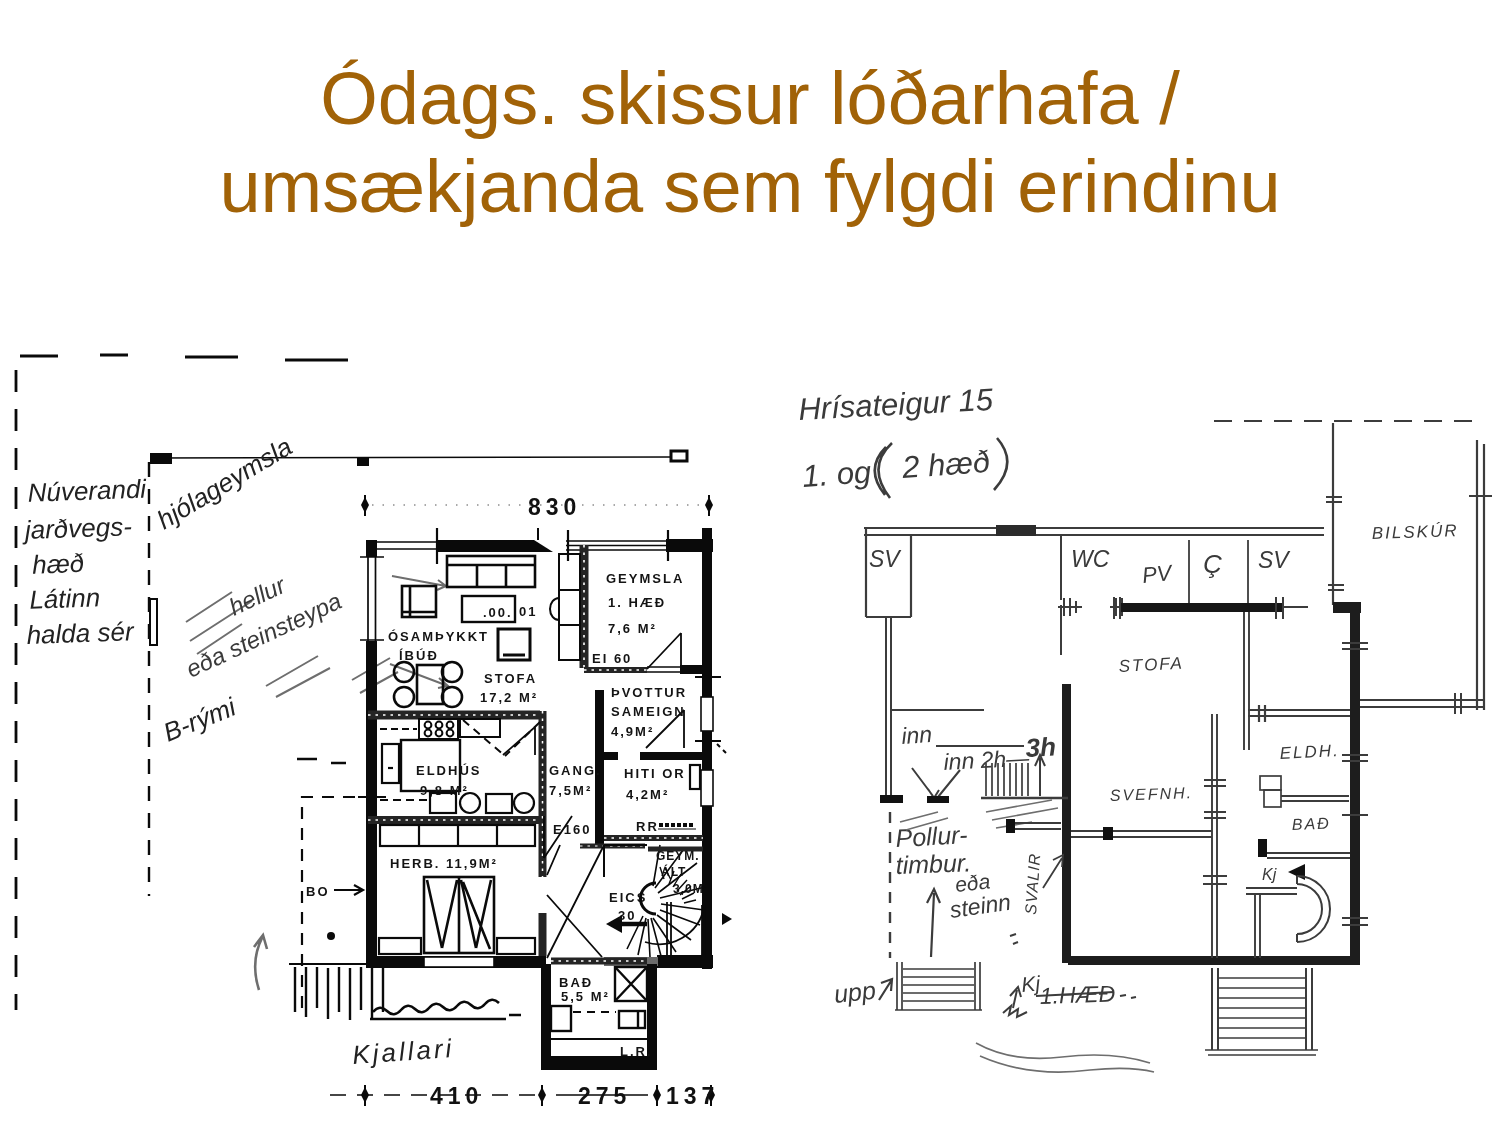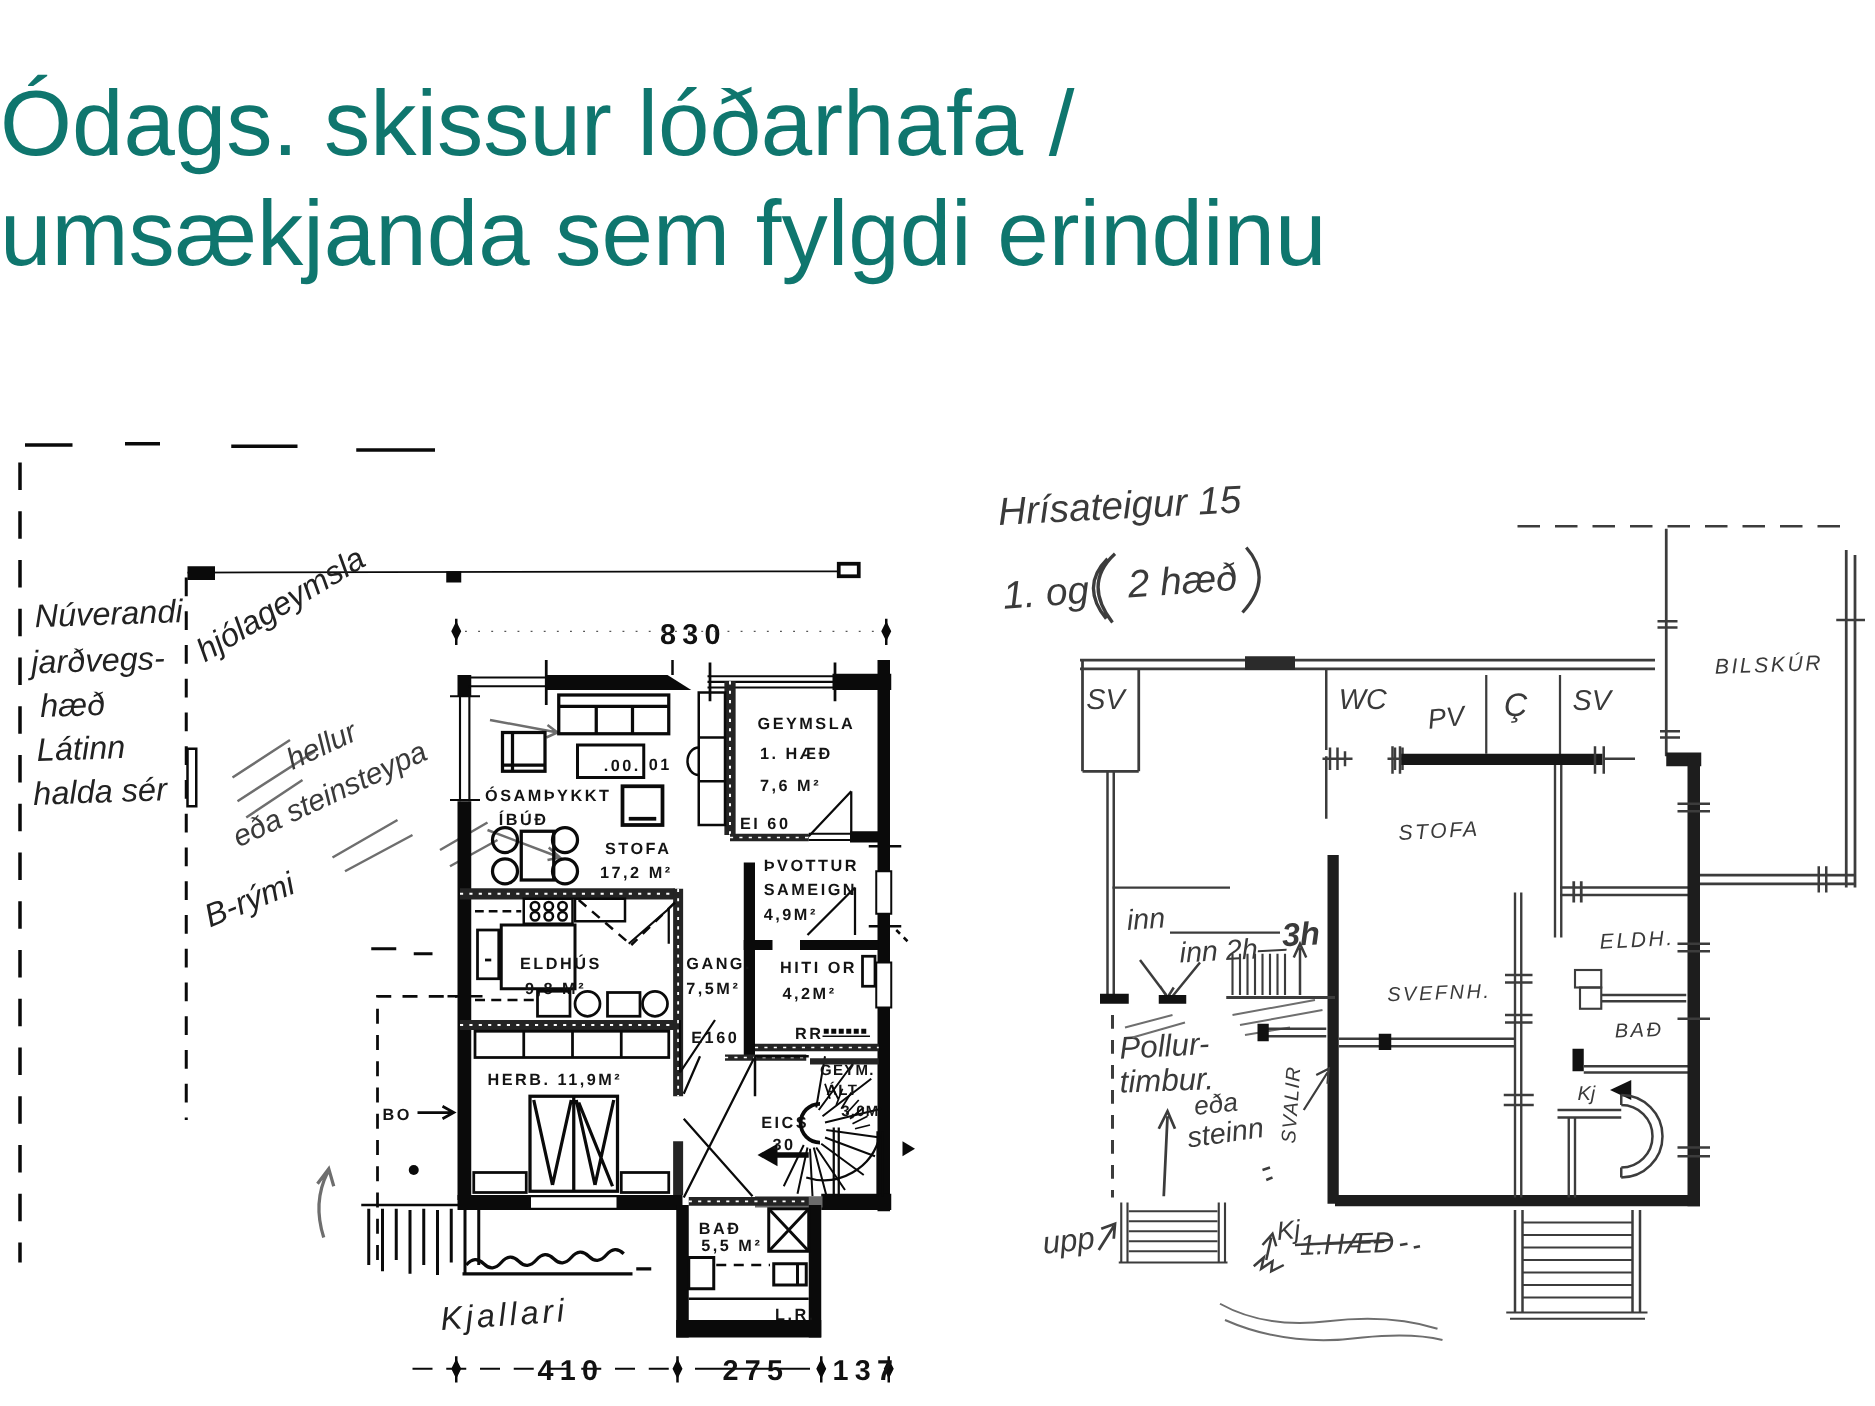--- a/index.html
+++ b/index.html
@@ -1,17 +1,17 @@
 <!DOCTYPE html>
 <html><head>
 <meta charset="utf-8">
 <style>
 html,body{margin:0;padding:0;background:#fff;width:1500px;height:1125px;overflow:hidden}
 #page{position:relative;width:1500px;height:1125px;font-family:"Liberation Sans",sans-serif}
-#title{position:absolute;left:0;top:55px;width:100%;text-align:left;font-size:74px;line-height:88px;color:#0f766e;font-family:"Liberation Sans",sans-serif}
+#title{position:absolute;left:0;top:55px;width:100%;text-align:center;font-size:74px;line-height:88px;color:#a16207;font-family:"Liberation Sans",sans-serif}
 svg{position:absolute;left:0;top:0}
 .k{stroke:#0a0a0a;fill:none}
 .g{stroke:#3c3c3c;fill:none}
 .gl{stroke:#6e6e6e;fill:none}
 text{font-family:"Liberation Sans",sans-serif}
 .lbl{font-weight:bold;font-size:13px;letter-spacing:2px;fill:#141414;font-family:"Liberation Sans",sans-serif}
 .lbl2{font-weight:bold;font-size:12px;letter-spacing:1px;fill:#141414}
 .dim{font-weight:bold;font-size:23px;letter-spacing:5px;fill:#111}
 .hw{font-style:italic;font-size:26px;fill:#222}
 .hp{font-style:italic;fill:#3a3a3a}

